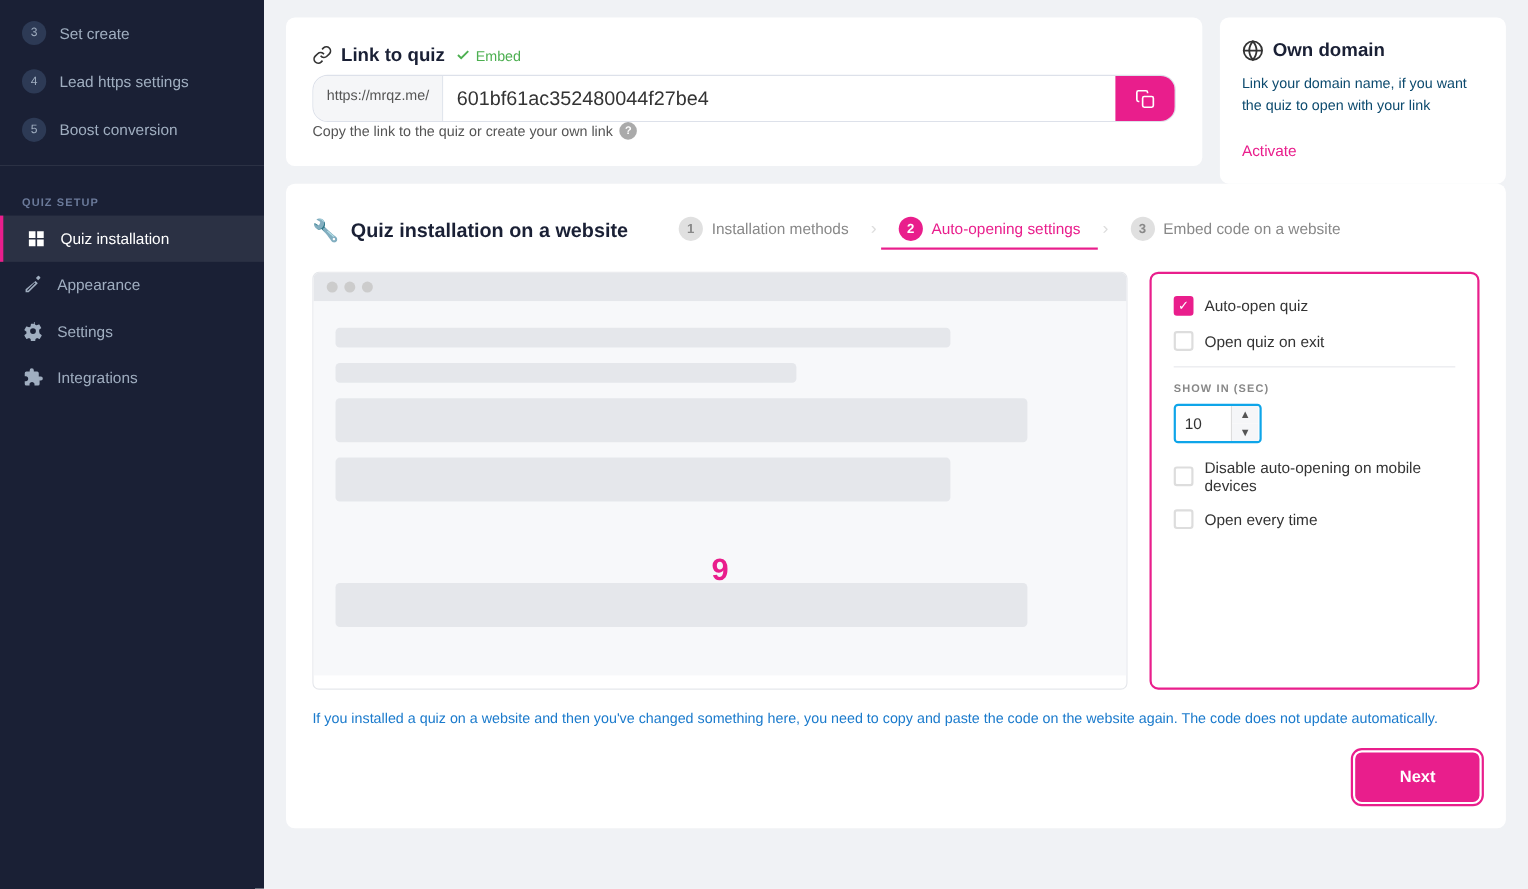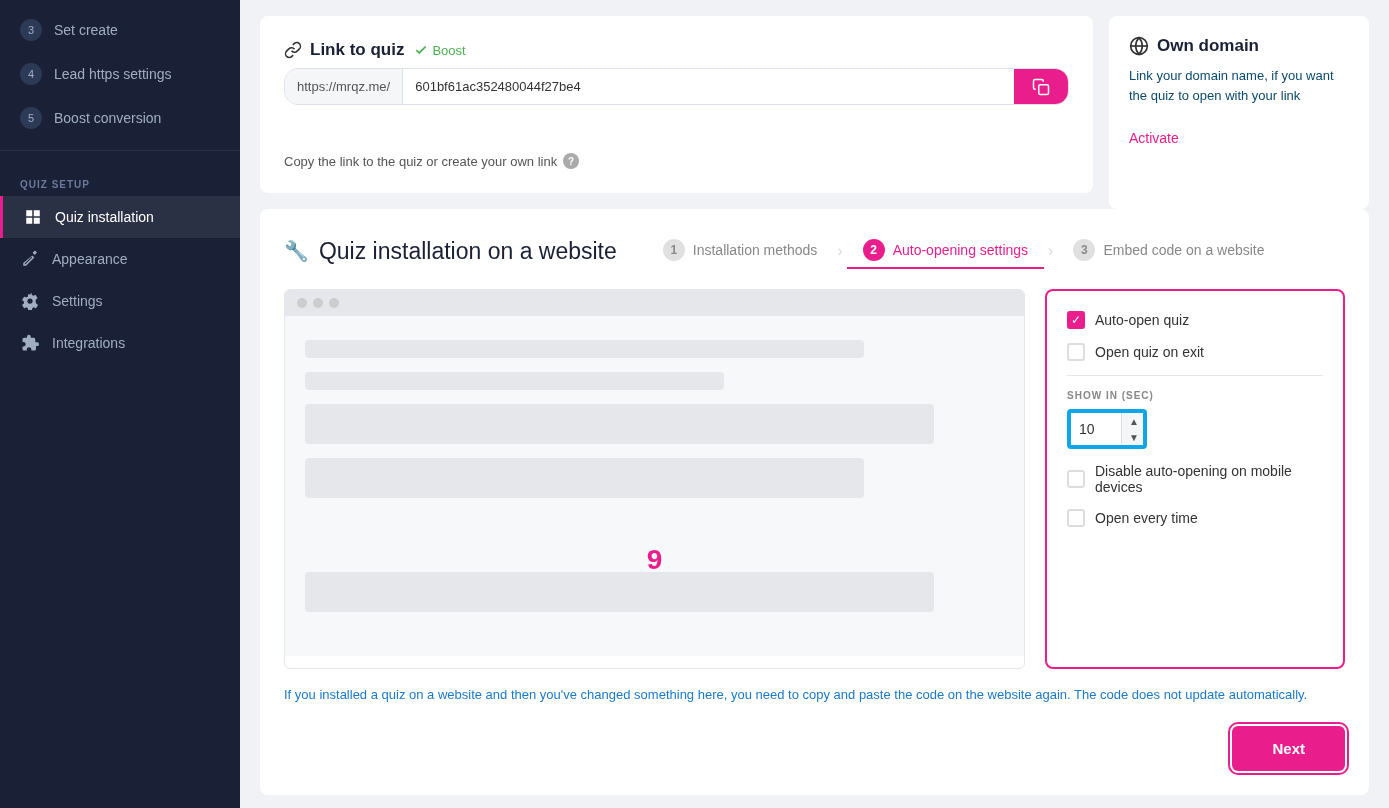--- a/index.html
+++ b/index.html
@@ -85,55 +85,55 @@
       background: #f5f6f8;
       padding: 10px 12px;
       font-size: 13px;
       color: #555;
       border-right: 1px solid #dde1ea;
       white-space: nowrap;
     }
     .url-value {
       flex: 1;
       padding: 10px 12px;
-      font-size: 13px;
+      font-size: 18px;
       color: #333;
       outline: none;
       border: none;
     }
     .copy-btn {
       background: #e91e8c;
       color: #fff;
       border: none;
       padding: 0 18px;
       cursor: pointer;
       font-size: 16px;
       display: flex; align-items: center; justify-content: center;
     }
-    .link-hint { font-size: 13px; color: #555; display: flex; align-items: center; gap: 6px; margin-top: 48px; }
+    .link-hint { font-size: 13px; color: #555; display: flex; align-items: center; gap: 6px; }
     .help-icon { width: 16px; height: 16px; background: #aaa; border-radius: 50%; display: inline-flex; align-items: center; justify-content: center; color: #fff; font-size: 10px; font-weight: bold; cursor: pointer; }
 
     
     .top-cards { display: flex; gap: 16px; margin-bottom: 0; }
     .link-card { flex: 1; }
     .own-domain-card {
       width: 260px;
       flex-shrink: 0;
       background: #fff;
       border-radius: 8px;
       padding: 20px;
     }
     .own-domain-title { font-size: 17px; font-weight: 600; color: #1a2035; display: flex; align-items: center; gap: 8px; margin-bottom: 10px; }
     .own-domain-desc { font-size: 13px; color: #0c4a6e; margin-bottom: 24px; line-height: 1.5; }
     .activate-link { color: #e91e8c; font-size: 14px; font-weight: 500; text-decoration: none; cursor: pointer; }
 
     
     .install-card { background: #fff; border-radius: 8px; padding: 24px; }
     .install-header { display: flex; align-items: center; gap: 10px; margin-bottom: 20px; }
-    .install-title { font-size: 23px; font-weight: 400; color: #1a2035; }
+    .install-title { font-size: 18px; font-weight: 700; color: #1a2035; }
 
     
     .tabs { display: flex; gap: 0; margin-left: 20px; align-items: center; }
     .tab {
       display: flex; align-items: center; gap: 8px;
       padding: 6px 16px;
       cursor: pointer;
       font-size: 14px;
       color: #888;
       border-bottom: 2px solid transparent;
@@ -205,21 +205,21 @@
       cursor: pointer; flex-shrink: 0;
     }
     .checkbox-custom.checked { background: #e91e8c; border-color: #e91e8c; }
     .checkbox-custom.checked::after { content: '✓'; color: #fff; font-size: 12px; }
     .option-label { font-size: 14px; color: #333; }
     .divider { border: none; border-top: 1px solid #e5e7eb; margin: 6px 0 14px 0; }
     .show-in-label { font-size: 10px; color: #888; text-transform: uppercase; letter-spacing: 1px; margin-bottom: 8px; font-weight: 600; }
     .number-input-wrapper {
       display: flex;
       align-items: center;
-      border: 4px solid #0ea5e9;
+      border: 2px solid #0ea5e9;
       border-radius: 4px;
       overflow: hidden;
       width: 80px;
       margin-bottom: 14px;
     }
     .number-input {
       width: 50px; border: none; outline: none;
       padding: 6px 8px; font-size: 14px; color: #333;
     }
     .number-spinners {
@@ -318,21 +318,21 @@
           <svg width="18" height="18" viewBox="0 0 24 24" fill="none" stroke="#333" stroke-width="2">
               <path d="M10 13a5 5 0 007.54.54l3-3a5 5 0 00-7.07-7.07l-1.72 1.71"></path>
               <path d="M14 11a5 5 0 00-7.54-.54l-3 3a5 5 0 007.07 7.07l1.71-1.71"></path>
             </svg>
           <span>Link to quiz</span>
         </span>
         <span class="saved-badge">
           <svg width="14" height="14" viewBox="0 0 24 24" fill="none" stroke="#4caf50" stroke-width="3">
               <polyline points="20 6 9 17 4 12"></polyline>
             </svg>
-          <span>Boost</span>
+          <span>Embed</span>
         </span>
       </div>
       <div class="url-input-wrapper">
         <div class="url-prefix">https://mrqz.me/</div>
         <input class="url-value" type="text" value="601bf61ac352480044f27be4" style="">
         <button class="copy-btn">
           <svg width="18" height="18" viewBox="0 0 24 24" fill="none" stroke="#fff" stroke-width="2">
               <rect x="9" y="9" width="13" height="13" rx="2"></rect>
               <path d="M5 15H4a2 2 0 01-2-2V4a2 2 0 012-2h9a2 2 0 012 2v1"></path>
             </svg>

